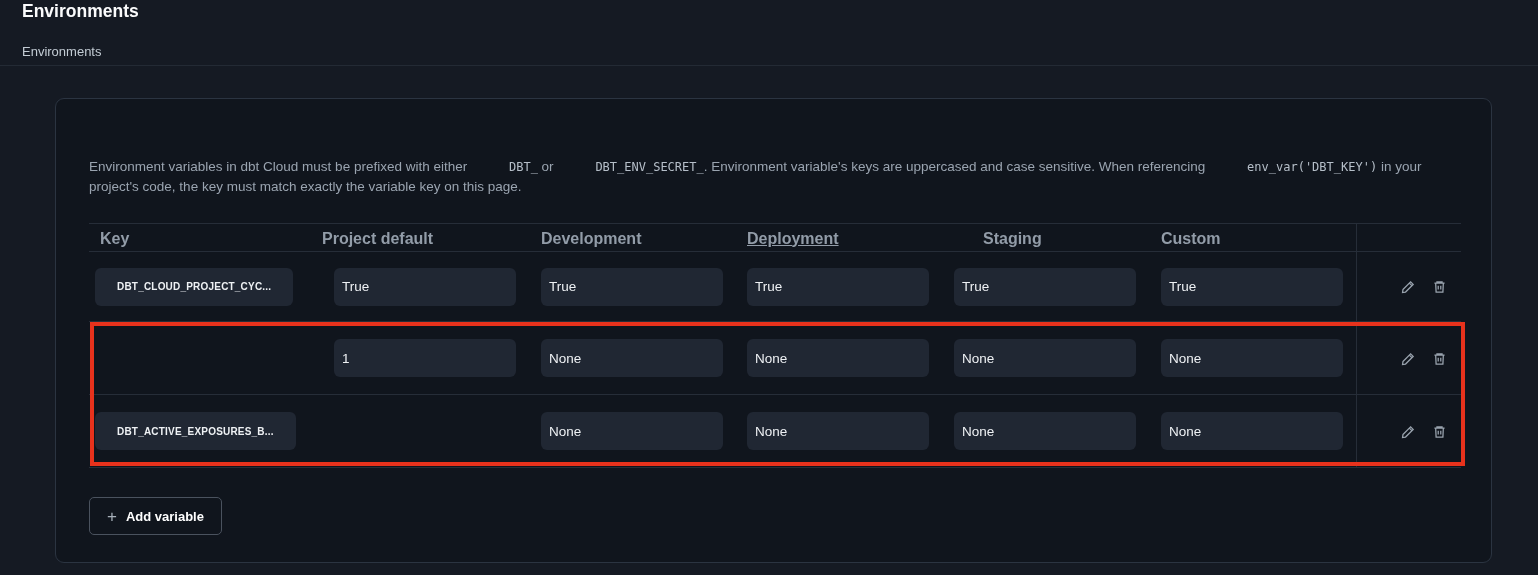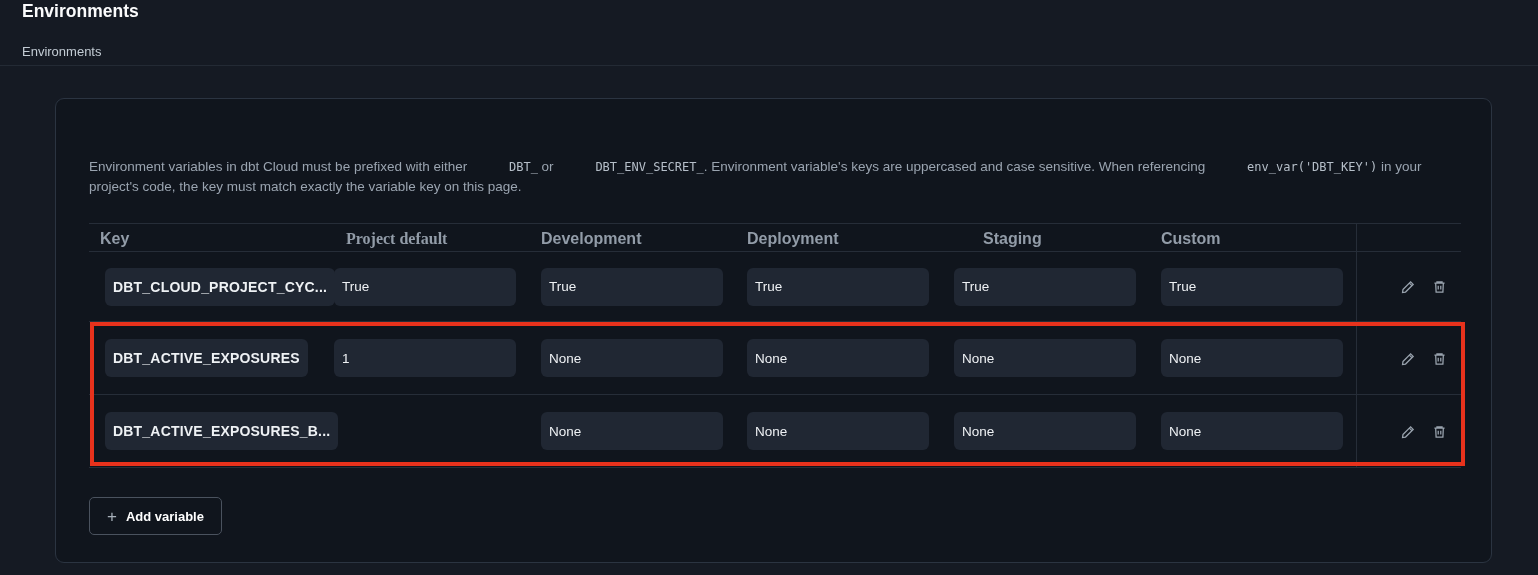--- a/index.html
+++ b/index.html
@@ -55,27 +55,27 @@
   .trow { position:relative; border-bottom:1px solid #262d38; }
   .trow.r1 { height:70px; }
   .trow.r2, .trow.r3 { height:73px; }
   .cellbox {
     position:absolute; top:50%; transform:translateY(-50%);
     height:38px; width:182px; background:#202733; border-radius:6px;
     display:flex; align-items:center; padding:0 8px;
     font-size:13.5px; color:#eef1f4; white-space:nowrap; overflow:hidden;
   }
   .keybox {
-    left:16px; width:auto; min-width:0; padding:0 8px;
-    font-weight:bold; font-size:14px; letter-spacing:.2px;
+    left:6px; width:auto; min-width:0; padding:0 22px;
+    font-weight:bold; font-size:10px; letter-spacing:.2px;
   }
   .c1 { left:245px; } .c2 { left:452px; } .c3 { left:658px; }
   .c4 { left:865px; } .c5 { left:1072px; }
-  .hkey { left:11px; } .h1 { left:257px;font-family:Liberation Serif, serif; } .h2 { left:452px; }
-  .h3 { left:658px; } .h4 { left:865px;margin-left:29px; } .h5 { left:1072px; }
+  .hkey { left:11px; } .h1 { left:233px; } .h2 { left:452px; }
+  .h3 { left:658px;text-decoration:underline; } .h4 { left:865px;margin-left:29px; } .h5 { left:1072px; }
   .vdivider {
     position:absolute; left:1267px; top:0; width:1px; height:100%;
     background:#262d38;
   }
   .thead .vdivider { top:-1px; height:31px; }
   .action-icon {
     position:absolute; top:50%; transform:translateY(-50%);
     width:20px; height:20px; cursor:pointer; color:#99a3ae;
     display:flex; align-items:center; justify-content:center;
   }
@@ -138,21 +138,20 @@
           </svg>
       </div>
       <div class="action-icon delete-pos">
         <svg viewBox="0 0 20 20">
             <path d="M4 6 H16 M7 6 V4.5 H13 V6 M5.5 6 L6 16.5 H14 L14.5 6 M8.5 9 V13.5 M11.5 9 V13.5"></path>
           </svg>
       </div>
     </div>
 
     <div class="trow r2">
-      <div class="cellbox keybox">DBT_ACTIVE_EXPOSURES</div>
       <div class="cellbox c1">1</div>
       <div class="cellbox c2">None</div>
       <div class="cellbox c3">None</div>
       <div class="cellbox c4">None</div>
       <div class="cellbox c5">None</div>
       <div class="vdivider"></div>
       <div class="action-icon edit-pos">
         <svg viewBox="0 0 20 20">
             <path d="M3.5 13.5 L12.5 4.5 L15.5 7.5 L6.5 16.5 L3 17 Z M11 6 L14 9"></path>
           </svg>

